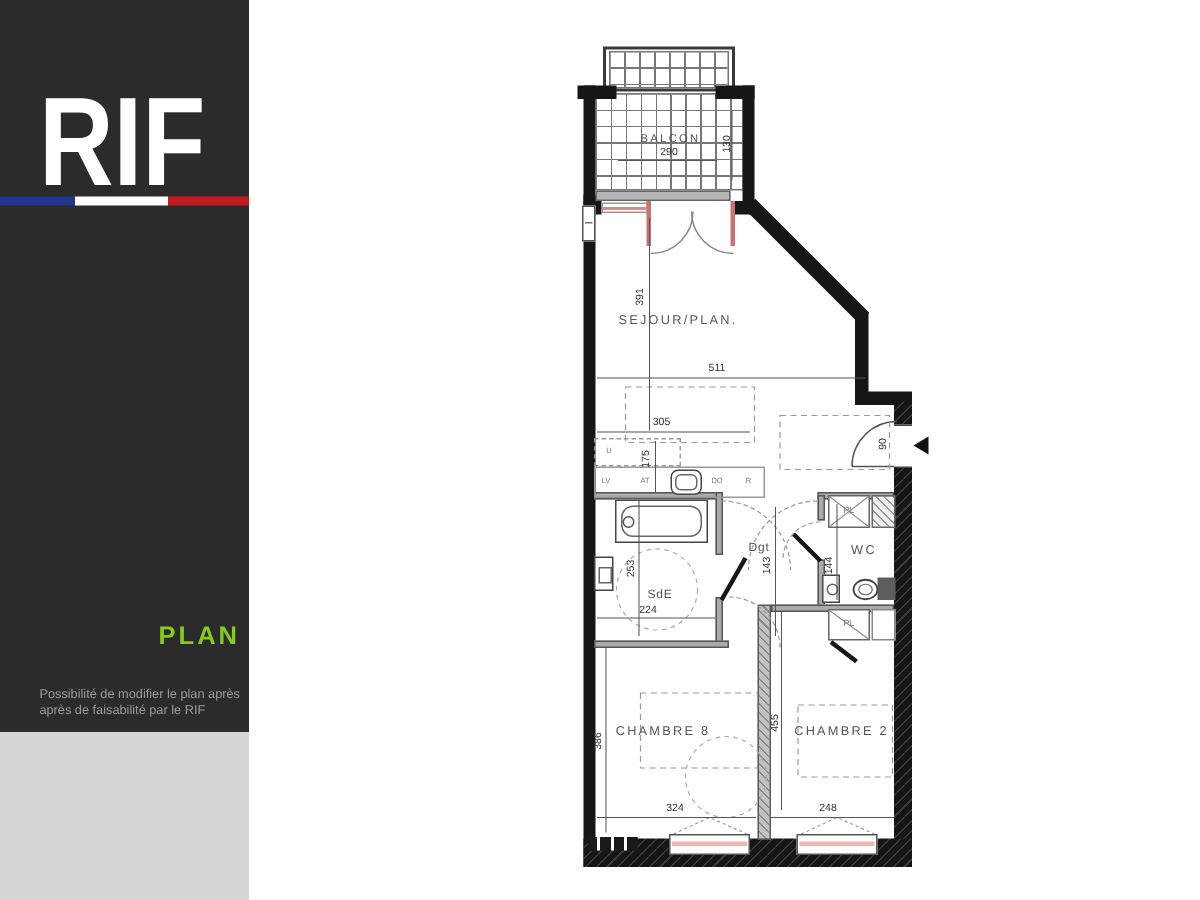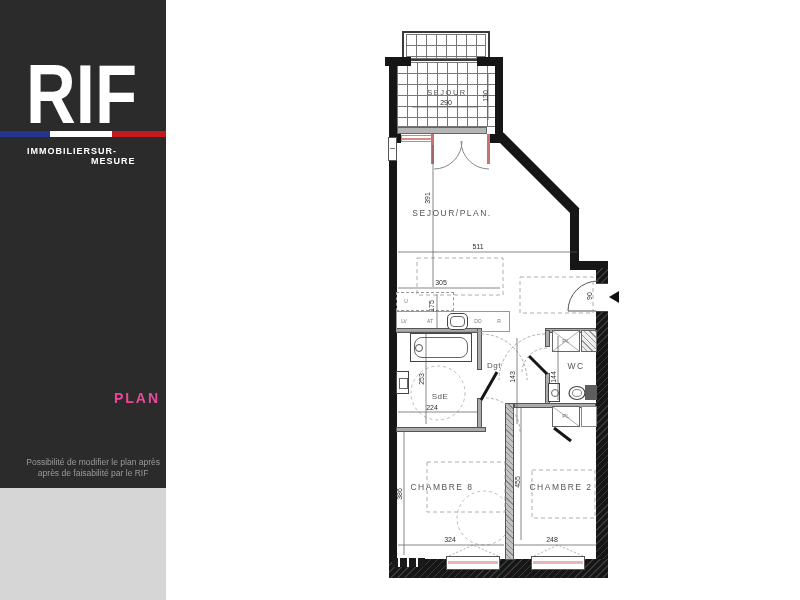--- a/index.html
+++ b/index.html
@@ -8,22 +8,22 @@
   .abs{position:absolute}
   
   #sidebar{position:absolute;left:0;top:0;width:166px;height:488px;background:#2b2b2b}
   #footer{position:absolute;left:0;top:488px;width:166px;height:112px;background:#d6d6d6}
   #logo{position:absolute;left:26px;top:52px;color:#fff;font-size:84px;font-weight:bold;
         line-height:1;transform:scaleX(.82);transform-origin:left top;letter-spacing:0}
   #flag{position:absolute;left:0;top:131px;width:166px;height:6px;display:flex}
   #flag div{height:100%}
   #tagline{position:absolute;left:27px;top:146px;width:113px;display:flex;justify-content:space-between;
            color:#fff;font-size:9px;letter-spacing:1px;font-weight:bold}
-  #plan-title{position:absolute;right:6px;top:390px;color:#ec4899;font-size:14px;font-weight:bold;letter-spacing:2px}
-  #note{position:absolute;right:6px;top:457px;color:#9b9b9b;font-size:8.5px;line-height:11px;text-align:center}
+  #plan-title{position:absolute;right:6px;top:414px;color:#84cc16;font-size:17px;font-weight:bold;letter-spacing:2px}
+  #note{position:absolute;right:6px;top:457px;color:#9b9b9b;font-size:8.5px;line-height:11px;text-align:left}
   
   .w{position:absolute;background:#161616}
   .hw{position:absolute;background:repeating-linear-gradient(135deg,#161616 0 4px,#3a3a3a 4px 5px)}
   .iw{position:absolute;background:#ababab;border:1px solid #555;box-sizing:border-box}
   .grid{position:absolute;border:1px solid #777;box-sizing:border-box;
         background-image:repeating-linear-gradient(to right,transparent 0 9px,#777 9px 10px),
                          repeating-linear-gradient(to bottom,transparent 0 10px,#777 10px 11px)}
   .rail{position:absolute;border:2px solid #3a3a3a;box-sizing:border-box;background:#fff}
   .sill{position:absolute;background:#b5b5b5;border:1px solid #666;box-sizing:border-box}
   .winh{position:absolute;border:1px solid #999;box-sizing:border-box;
@@ -45,24 +45,20 @@
 </head>
 <body>
 
 <div id="sidebar">
   <div id="logo">RIF</div>
   <div id="flag">
     <div style="width:50px;background:#23368f"></div>
     <div style="width:62px;background:#ffffff"></div>
     <div style="width:54px;background:#c41a1f"></div>
   </div>
-  <div id="tagline">
-    <span>IMMOBILIER</span>
-    <span>SUR-MESURE</span>
-  </div>
   <div id="plan-title">PLAN</div>
   <div id="note">
     <span>Possibilité de modifier le plan après</span><br>
     <span>après de faisabilité par le RIF</span>
   </div>
 </div>
 <div id="footer">
   
 </div>
 
@@ -182,24 +178,24 @@
       <line x1="398" y1="412" x2="477" y2="412"></line>
       <line x1="517" y1="338" x2="517" y2="424"></line>
       <line x1="558" y1="336" x2="558" y2="400"></line>
       <line x1="521" y1="408" x2="521" y2="540"></line>
       <line x1="404" y1="432" x2="404" y2="555"></line>
       <line x1="398" y1="545" x2="504" y2="545"></line>
       <line x1="514" y1="545" x2="596" y2="545"></line>
     </g>
   </svg>
 
-  <span class="room" style="left:447px;top:92px;font-size:7.5px">SEJOUR</span>
+  <span class="room" style="left:447px;top:92px;font-size:7.5px">BALCON</span>
   <span class="room" style="left:452px;top:213px">SEJOUR/PLAN.</span>
   <span class="room" style="left:440px;top:396px;font-size:8px;letter-spacing:.5px">SdE</span>
-  <span class="room" style="left:494px;top:365px;font-size:8px;letter-spacing:.5px">Dgt</span>
+  <span class="room" style="left:506px;top:365px;font-size:8px;letter-spacing:.5px">Dgt</span>
   <span class="room" style="left:576px;top:366px">WC</span>
   <span class="room" style="left:442px;top:487px">CHAMBRE 8</span>
   <span class="room" style="left:561px;top:487px">CHAMBRE 2</span>
   <span class="tiny" style="left:566px;top:341px;font-size:6px;z-index:9">PL</span>
   <span class="tiny" style="left:566px;top:416px;font-size:6px;z-index:9">PL</span>
 
   <span class="dim" style="left:446px;top:102px">290</span>
   <span class="vdim" style="left:485px;top:96px">130</span>
   <span class="vdim" style="left:427px;top:198px">391</span>
   <span class="dim" style="left:478px;top:246px">511</span>

